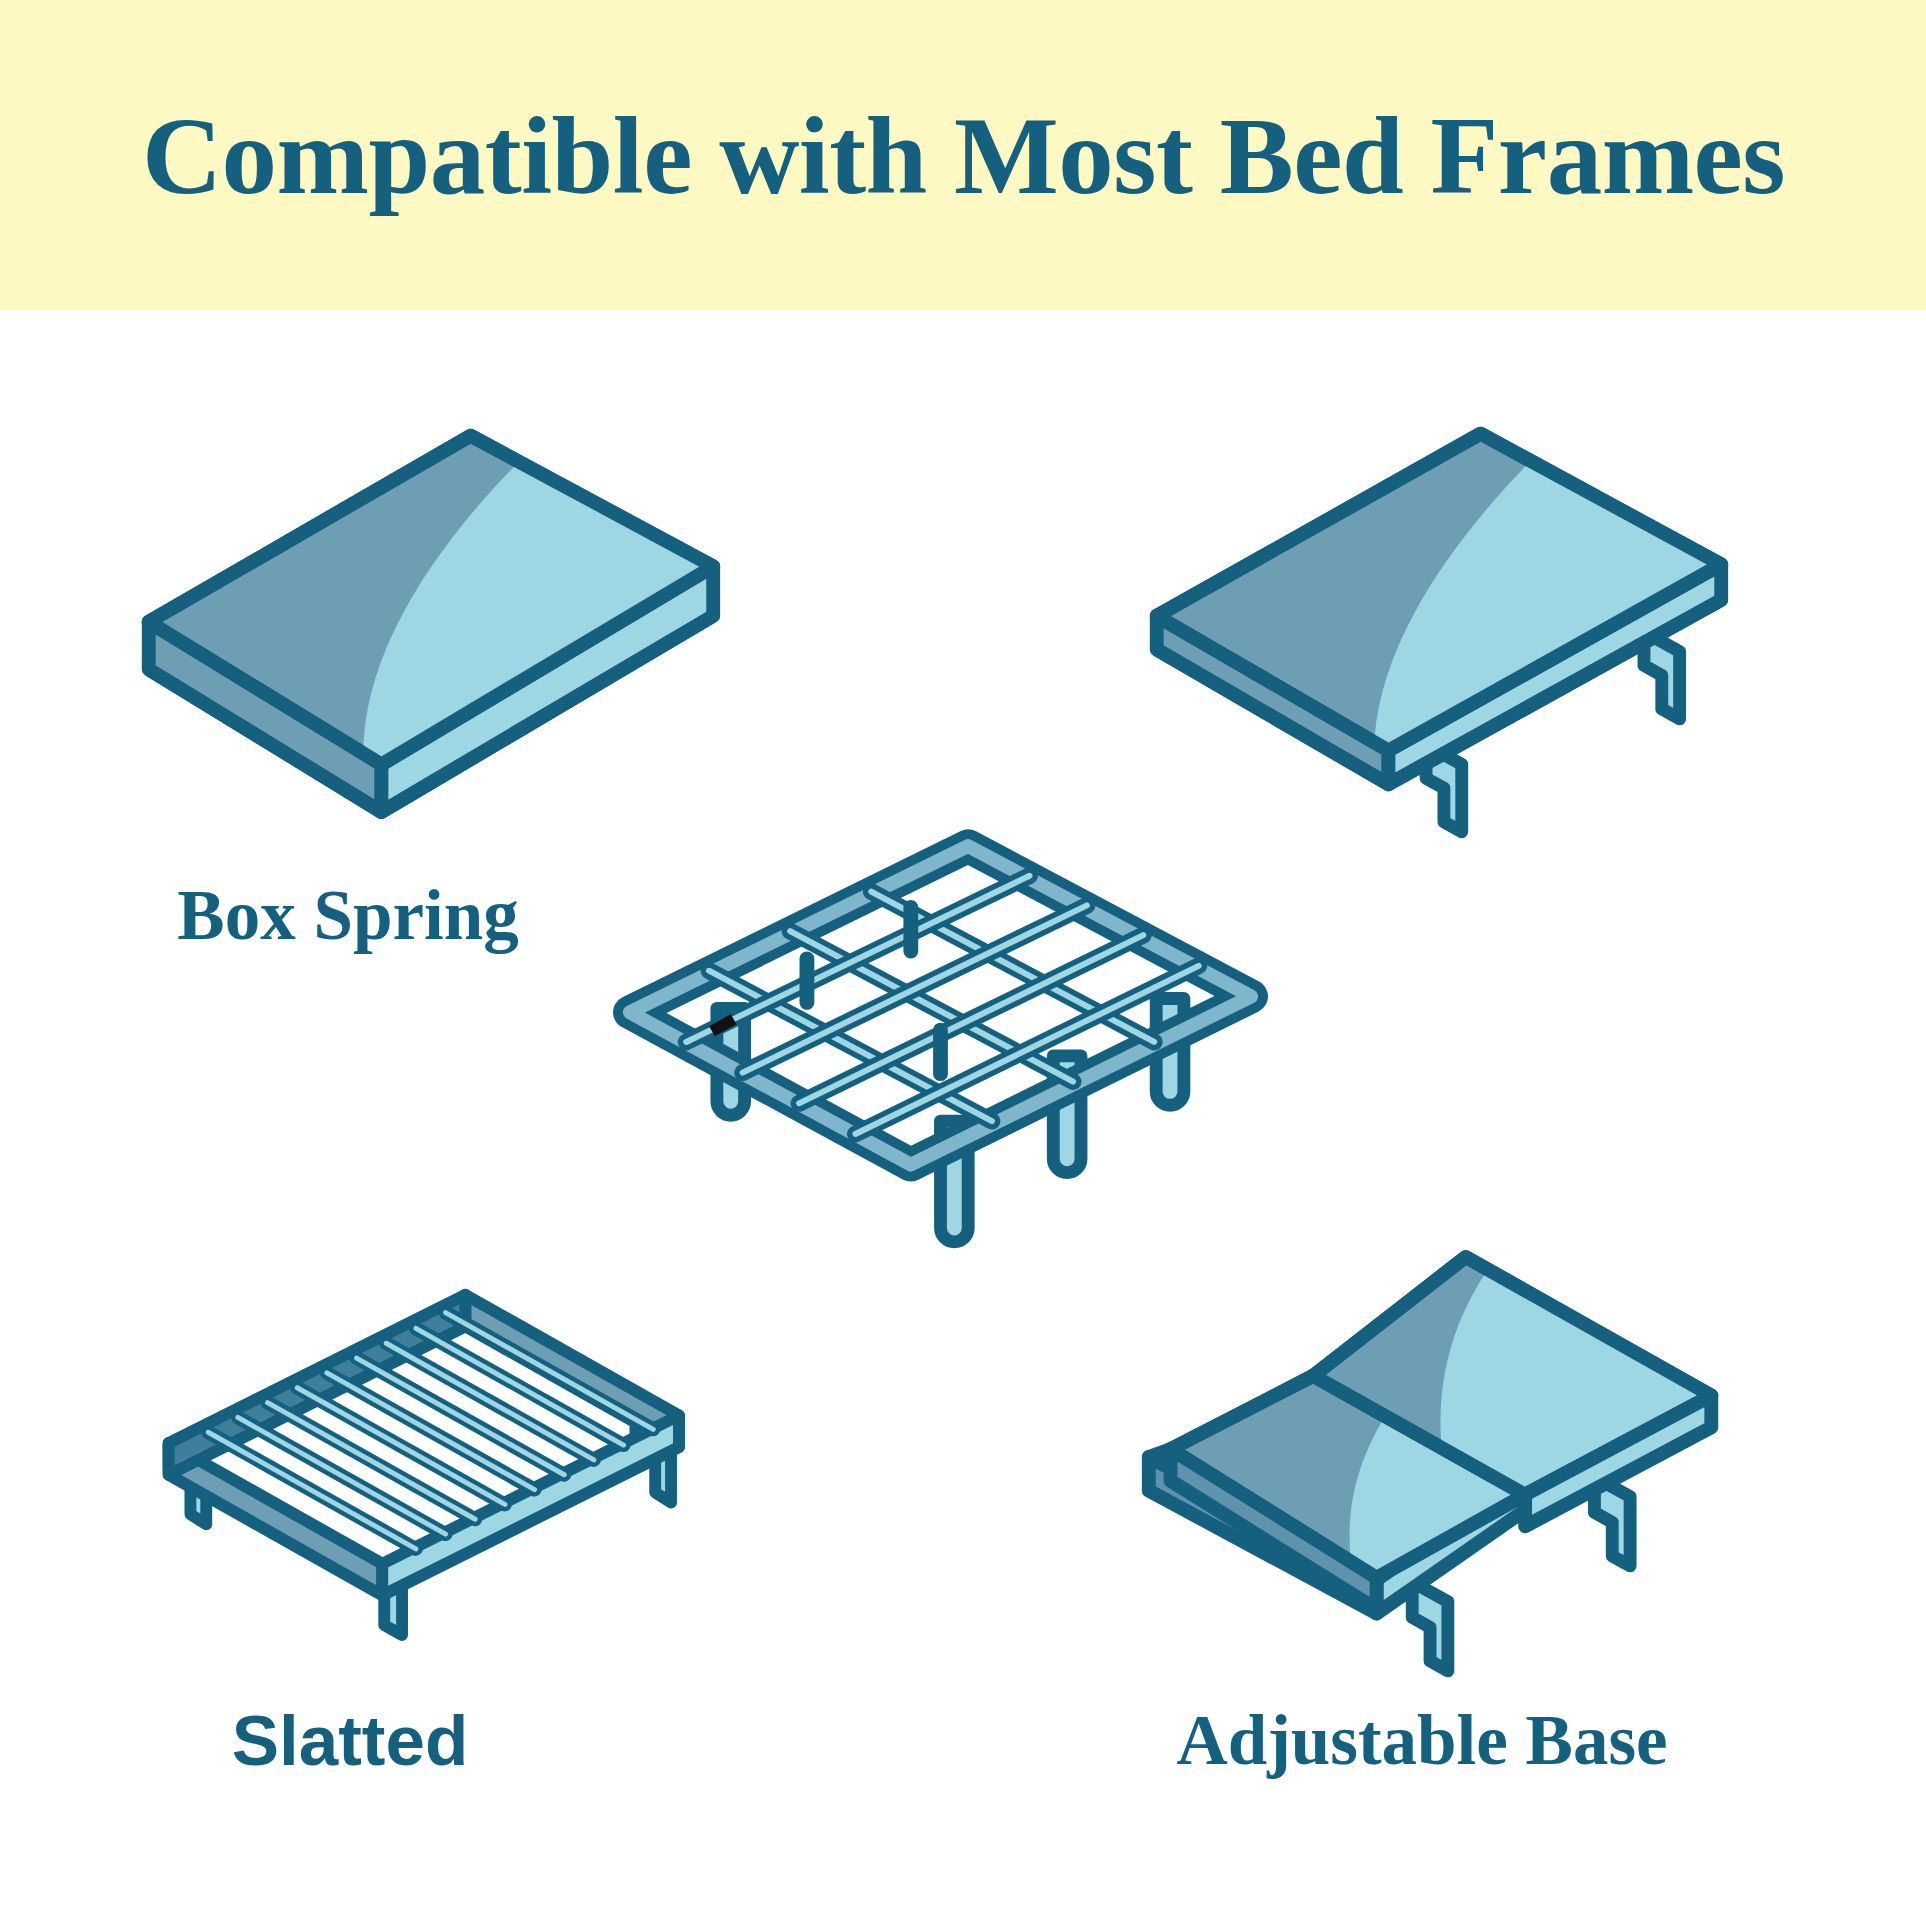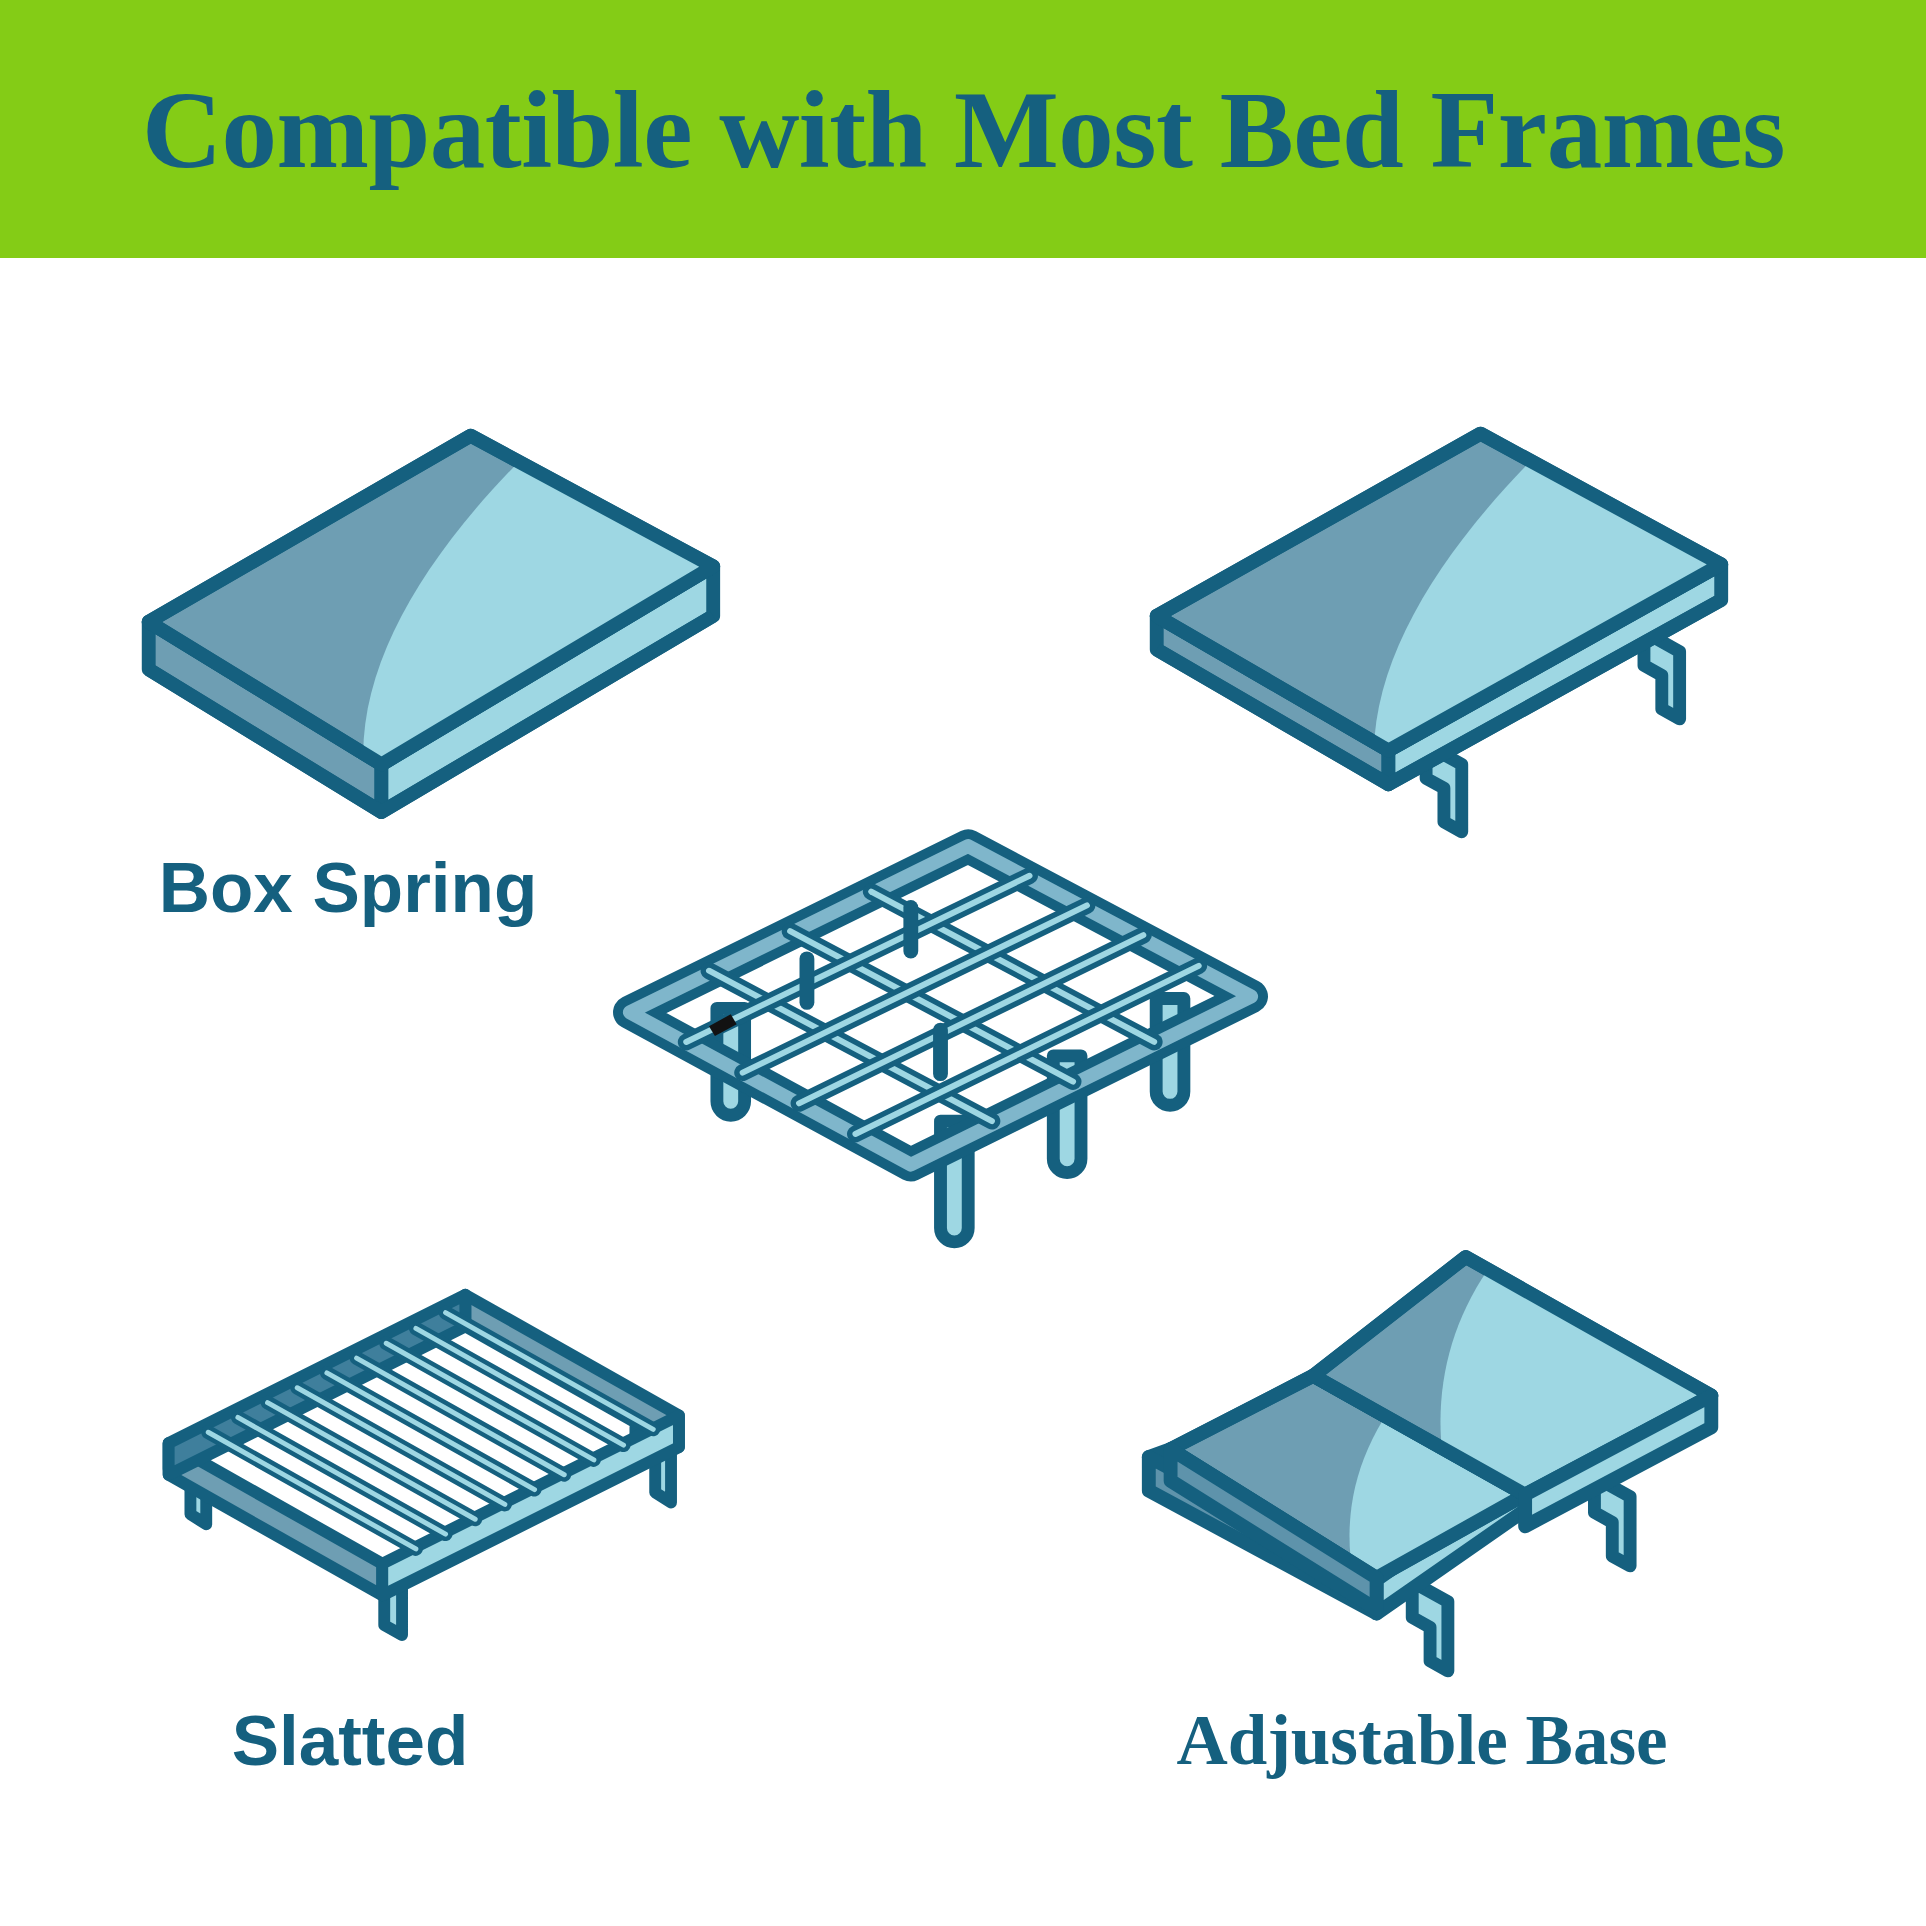--- a/index.html
+++ b/index.html
@@ -18,22 +18,22 @@
     width: 1927px;
     height: 1927px;
     background: #ffffff;
   }
   
   #header-bar {
     position: absolute;
     left: 0;
     top: 0;
     width: 1927px;
-    height: 258px;
-    background: #84cc16;
+    height: 310px;
+    background: #fef9c3;
     display: flex;
     align-items: center;
     justify-content: center;
   }
   #header-title {
     font-family: "Liberation Serif", serif;
     font-weight: bold;
     font-size: 111px;
     line-height: 1;
     letter-spacing: -0.5px;
@@ -96,21 +96,21 @@
 
       <g clip-path="url(#clipTopBS)">
         <path d="M 410 60 C 300 170, 230 290, 250 400 L 640 400 L 640 40 Z" fill="#9ED7E3"></path>
       </g>
 
       <polygon points="355,40 600,172 265,372 30,228" fill="none" stroke="#15607F" stroke-width="14" stroke-linejoin="round"></polygon>
 
       <polyline points="30,276 265,420 600,222" fill="none" stroke="#15607F" stroke-width="14" stroke-linejoin="round"></polyline>
     </svg>
   </div>
-  <div class="item-label" style="left:348px; top:852px;">Box Spring</div>
+  <div class="item-label" style="left:348px; top:880px;font-family:Liberation Serif, serif;">Box Spring</div>
 
   <div class="illus" id="illus-platform">
     <svg viewBox="0 0 620 420" xmlns="http://www.w3.org/2000/svg">
       <defs>
         <clipPath id="clipTopPL">
           <polygon points="355,38 598,170 262,358 28,222"></polygon>
         </clipPath>
       </defs>
 
       <path d="M 520 238 L 556 258 L 556 326 L 538 316 L 538 282 L 520 272 Z" fill="#9ED7E3" stroke="#15607F" stroke-width="13" stroke-linejoin="round"></path>

